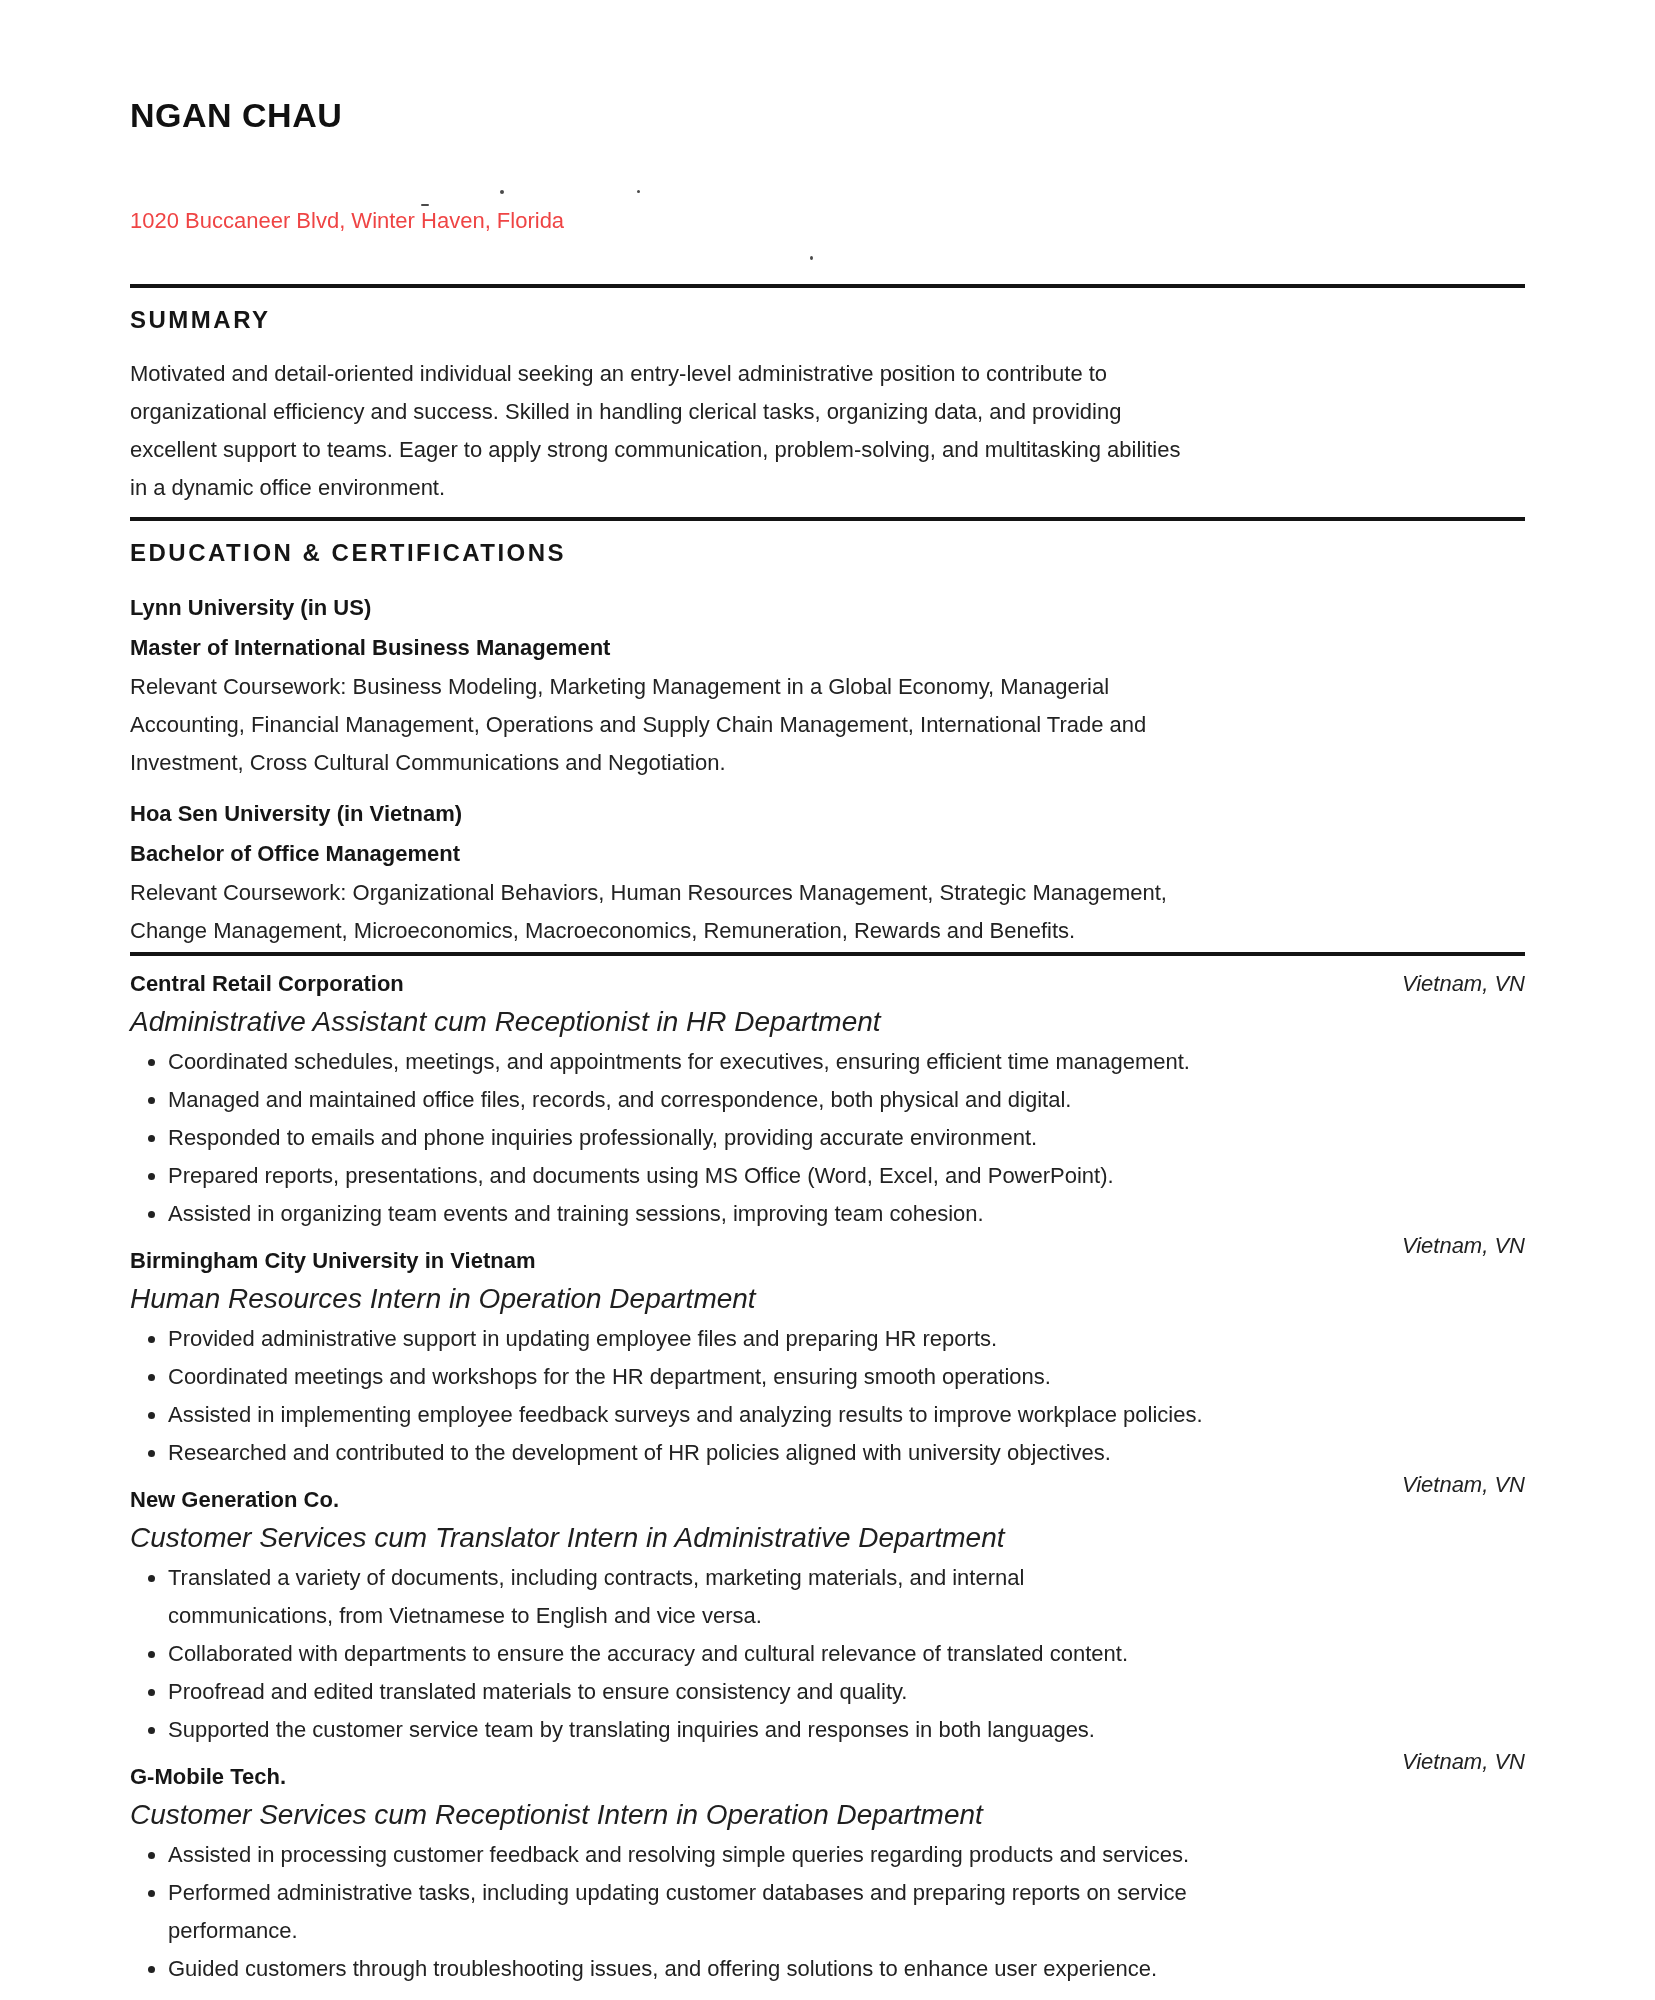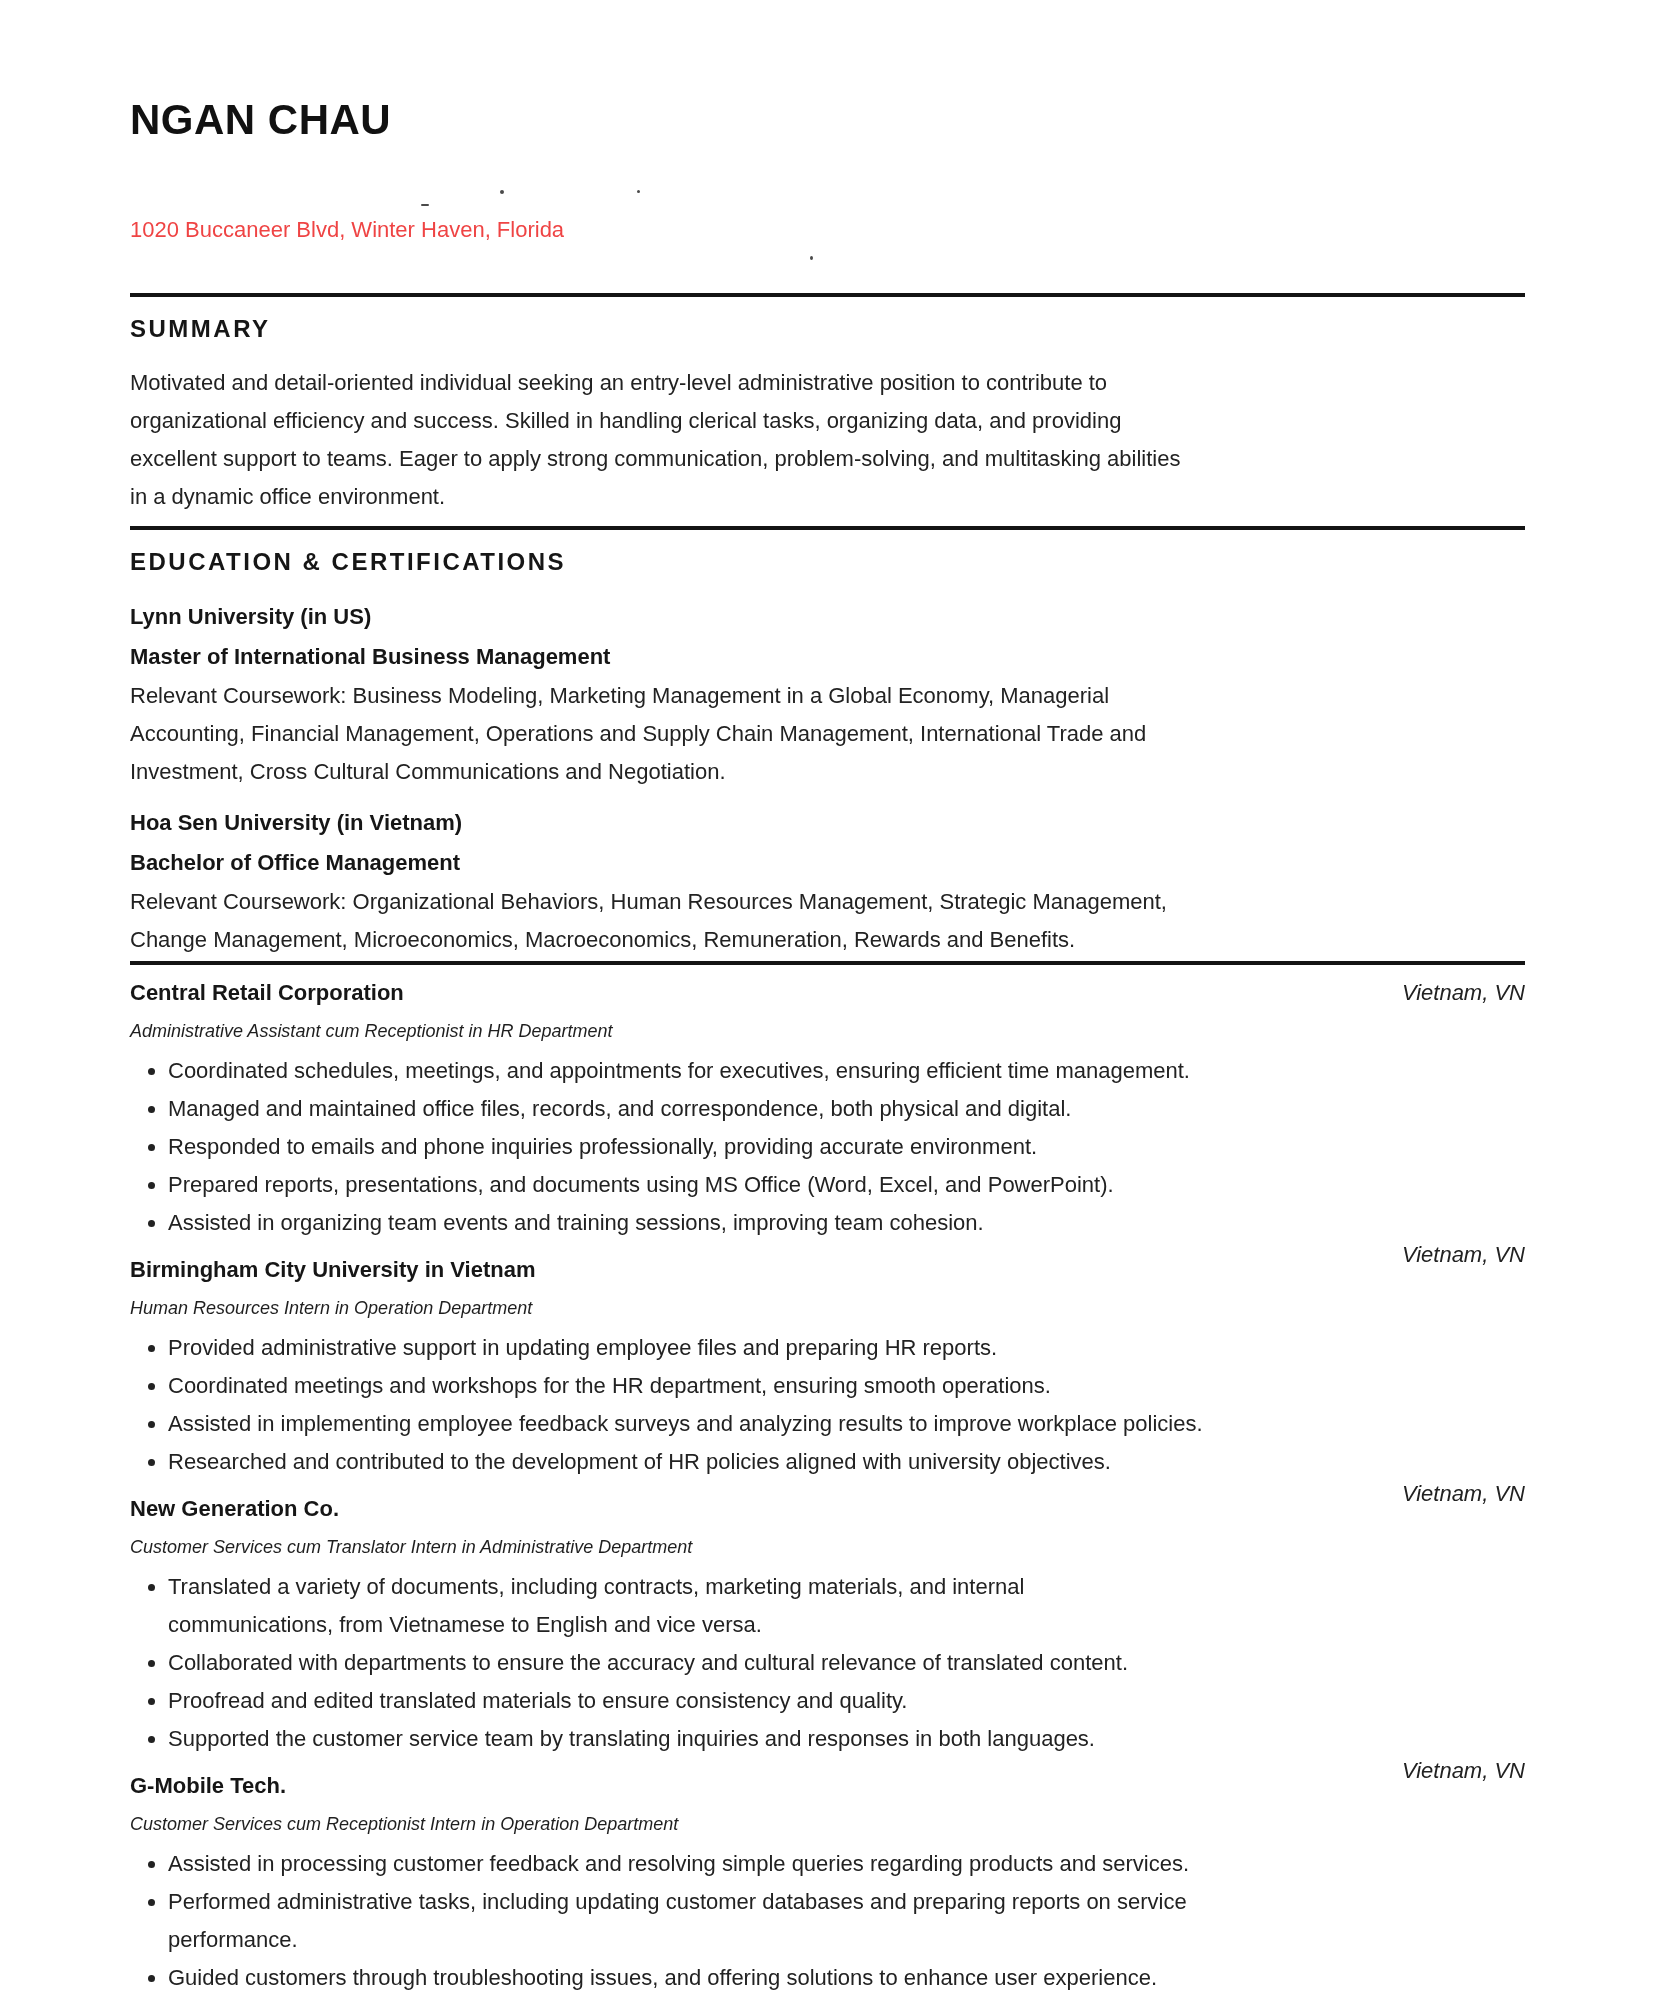--- a/index.html
+++ b/index.html
@@ -11,21 +11,21 @@
     position: relative;
     overflow: hidden;
   }
   .doc {
     position: absolute;
     left: 130px; top: 0;
     width: 1395px;
   }
   .name {
     margin-top: 96px;
-    font-size: 42px;
+    font-size: 34px;
     font-weight: 800;
     letter-spacing: 0.5px;
     color: #111;
     line-height: 1.15;
   }
   .address {
     margin-top: 72px;
     font-size: 22px;
     color: #ef4444;
     line-height: 27px;
@@ -76,21 +76,21 @@
     line-height: 30px;
   }
   .location {
     font-size: 22px;
     font-style: italic;
     color: #222;
   }
   .loc-raised .location { transform: translateY(-15px); }
   .job-title {
     margin-top: 8px;
-    font-size: 18px;
+    font-size: 28px;
     font-style: italic;
     color: #1f1f1f;
     line-height: 30px;
   }
   ul.bullets {
     margin: 6px 0 0 0;
     padding-left: 38px;
     list-style: disc;
   }
   ul.bullets li {

